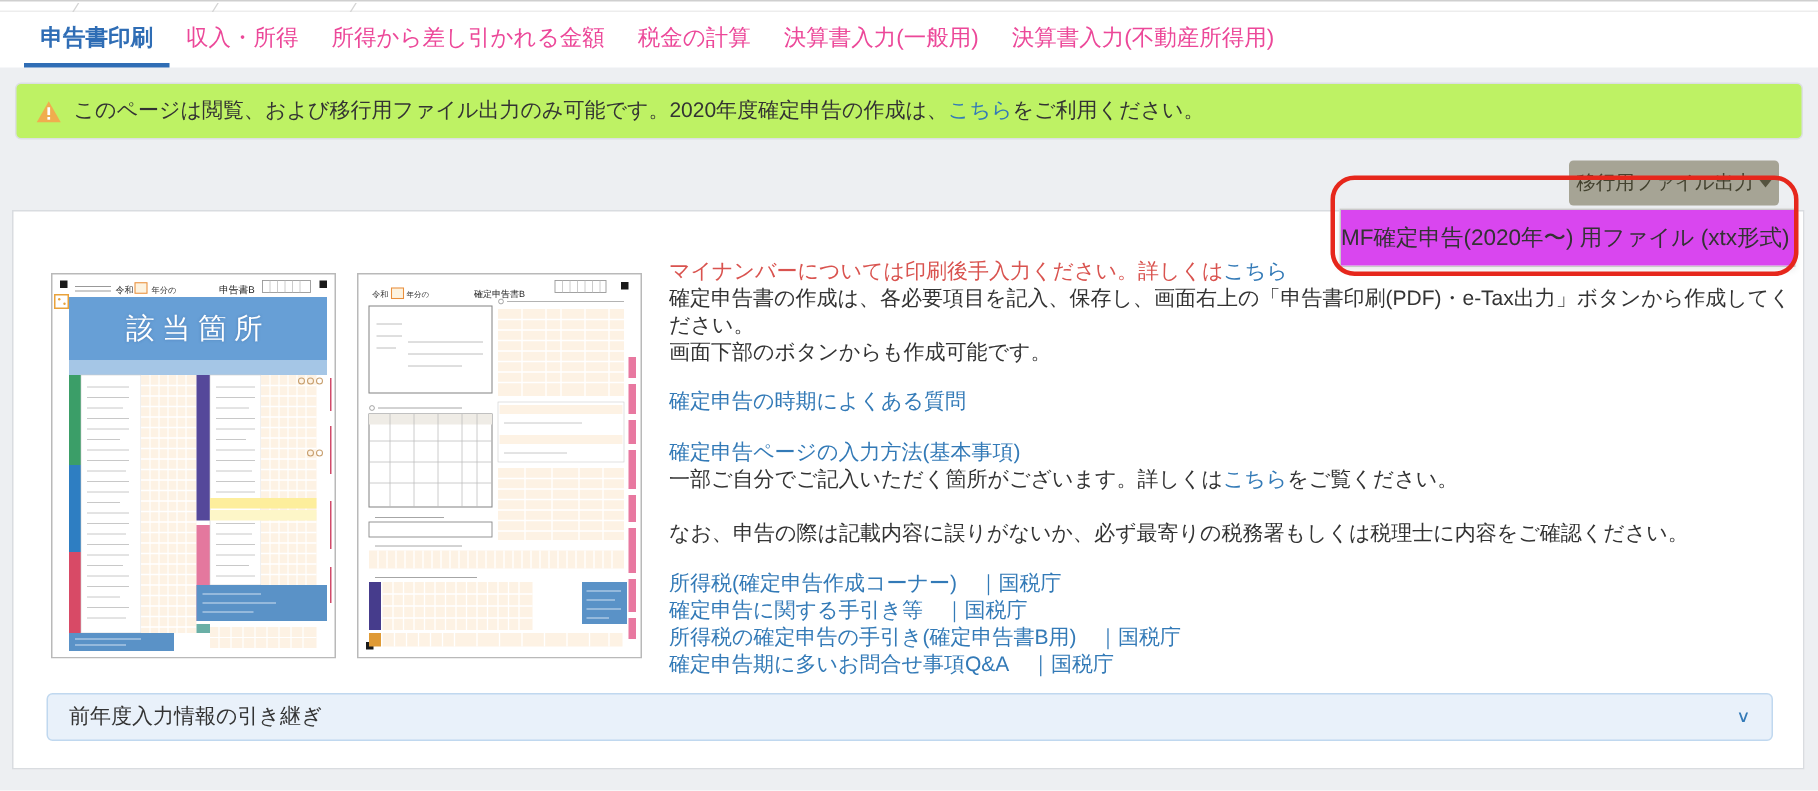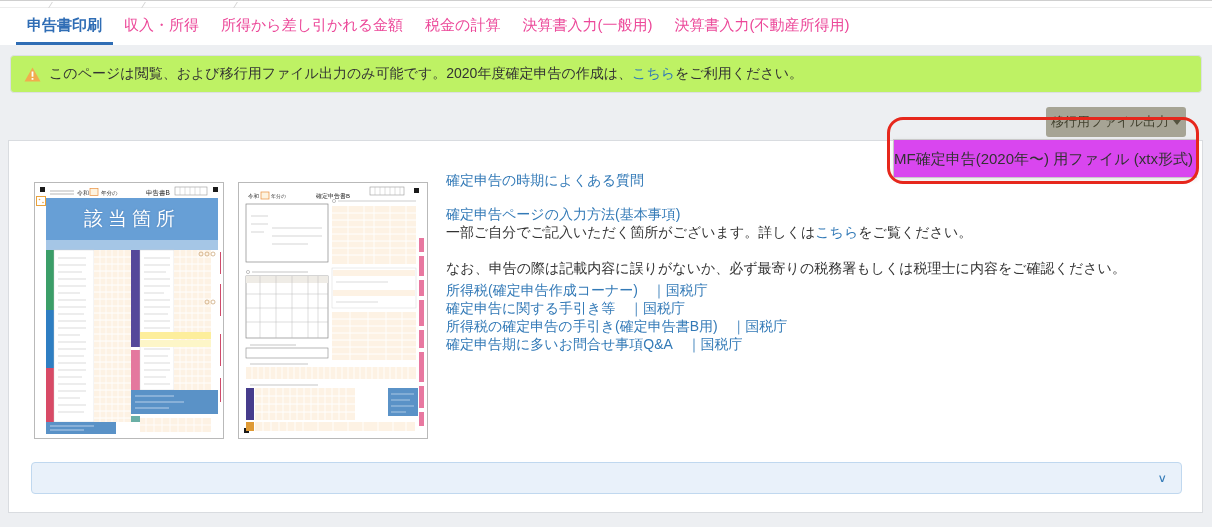--- a/index.html
+++ b/index.html
@@ -38,21 +38,21 @@
   .form1{left:25px}
   .form2{left:229px}
   .overlay-text{position:absolute;left:12px;top:24px;width:172px;text-align:center;color:#fff;font-size:19px;font-weight:normal;letter-spacing:5px;z-index:2;text-shadow:0 0 2px rgba(40,80,140,.4)}
 
   
   .textblock{position:absolute;left:437px;top:30px;width:750px;font-size:14px;line-height:18px}
   .red{color:#d9534f}
   .grpA{margin-bottom:15px}
   .grpB{margin-bottom:16px}
   .grpC{margin-bottom:18px}
-  .grpD{margin-bottom:4px}
+  .grpD{margin-bottom:15px}
   .nta-row a.suffix{margin-left:14px}
 
   
   .carry{position:absolute;left:22px;top:321px;width:1151px;height:32px;background:#e9f1fa;border:1px solid #c0d8ef;border-radius:4px;display:flex;align-items:center;padding:0 14px;font-size:14px;color:#333;cursor:pointer}
   .carry .chev{margin-left:auto;color:#337ab7;font-size:13px;transform:scaleY(.85)}
 </style>
 </head>
 <body>
 
 <div class="topstrip">
@@ -212,20 +212,25 @@
           <rect x="181" y="118" width="5" height="26"></rect>
           <rect x="181" y="148" width="5" height="18"></rect>
           <rect x="181" y="170" width="5" height="30"></rect>
           <rect x="181" y="204" width="5" height="22"></rect>
           <rect x="181" y="230" width="5" height="14"></rect>
       </g>
     </svg>
   </div>
 
   <div class="textblock">
+    <div class="grpA">
+      <div class="red"><span>マイナンバーについては印刷後手入力ください。詳しくは</span><a>こちら</a></div>
+      <div>確定申告書の作成は、各必要項目を記入、保存し、画面右上の「申告書印刷(PDF)・e-Tax出力」ボタンから作成してください。</div>
+      <div>画面下部のボタンからも作成可能です。</div>
+    </div>
     <div class="grpB">
 
         <div><a>確定申告の時期によくある質問</a></div>
       </div>
     <div class="grpC">
       <div><a>確定申告ページの入力方法(基本事項)</a></div>
       <div><span>一部ご自分でご記入いただく箇所がございます。詳しくは</span><a>こちら</a><span>をご覧ください。</span></div>
     </div>
     <div class="grpD">
       <div>なお、申告の際は記載内容に誤りがないか、必ず最寄りの税務署もしくは税理士に内容をご確認ください。</div>
@@ -236,20 +241,21 @@
 
         <div class="nta-row"><a>確定申告に関する手引き等</a><a class="suffix">｜国税庁</a></div>
 
         <div class="nta-row"><a>所得税の確定申告の手引き(確定申告書B用)</a><a class="suffix">｜国税庁</a></div>
 
         <div class="nta-row"><a>確定申告期に多いお問合せ事項Q&amp;A</a><a class="suffix">｜国税庁</a></div>
       </div>
   </div>
 
   <div class="carry">
+    <span>前年度入力情報の引き継ぎ</span>
     <span class="chev">∨</span>
   </div>
 </div>
 
 <div class="menu">
 
 <div class="menu-item">MF確定申告(2020年〜) 用ファイル (xtx形式)</div>
   </div>
 
 <div class="annotation"></div>

